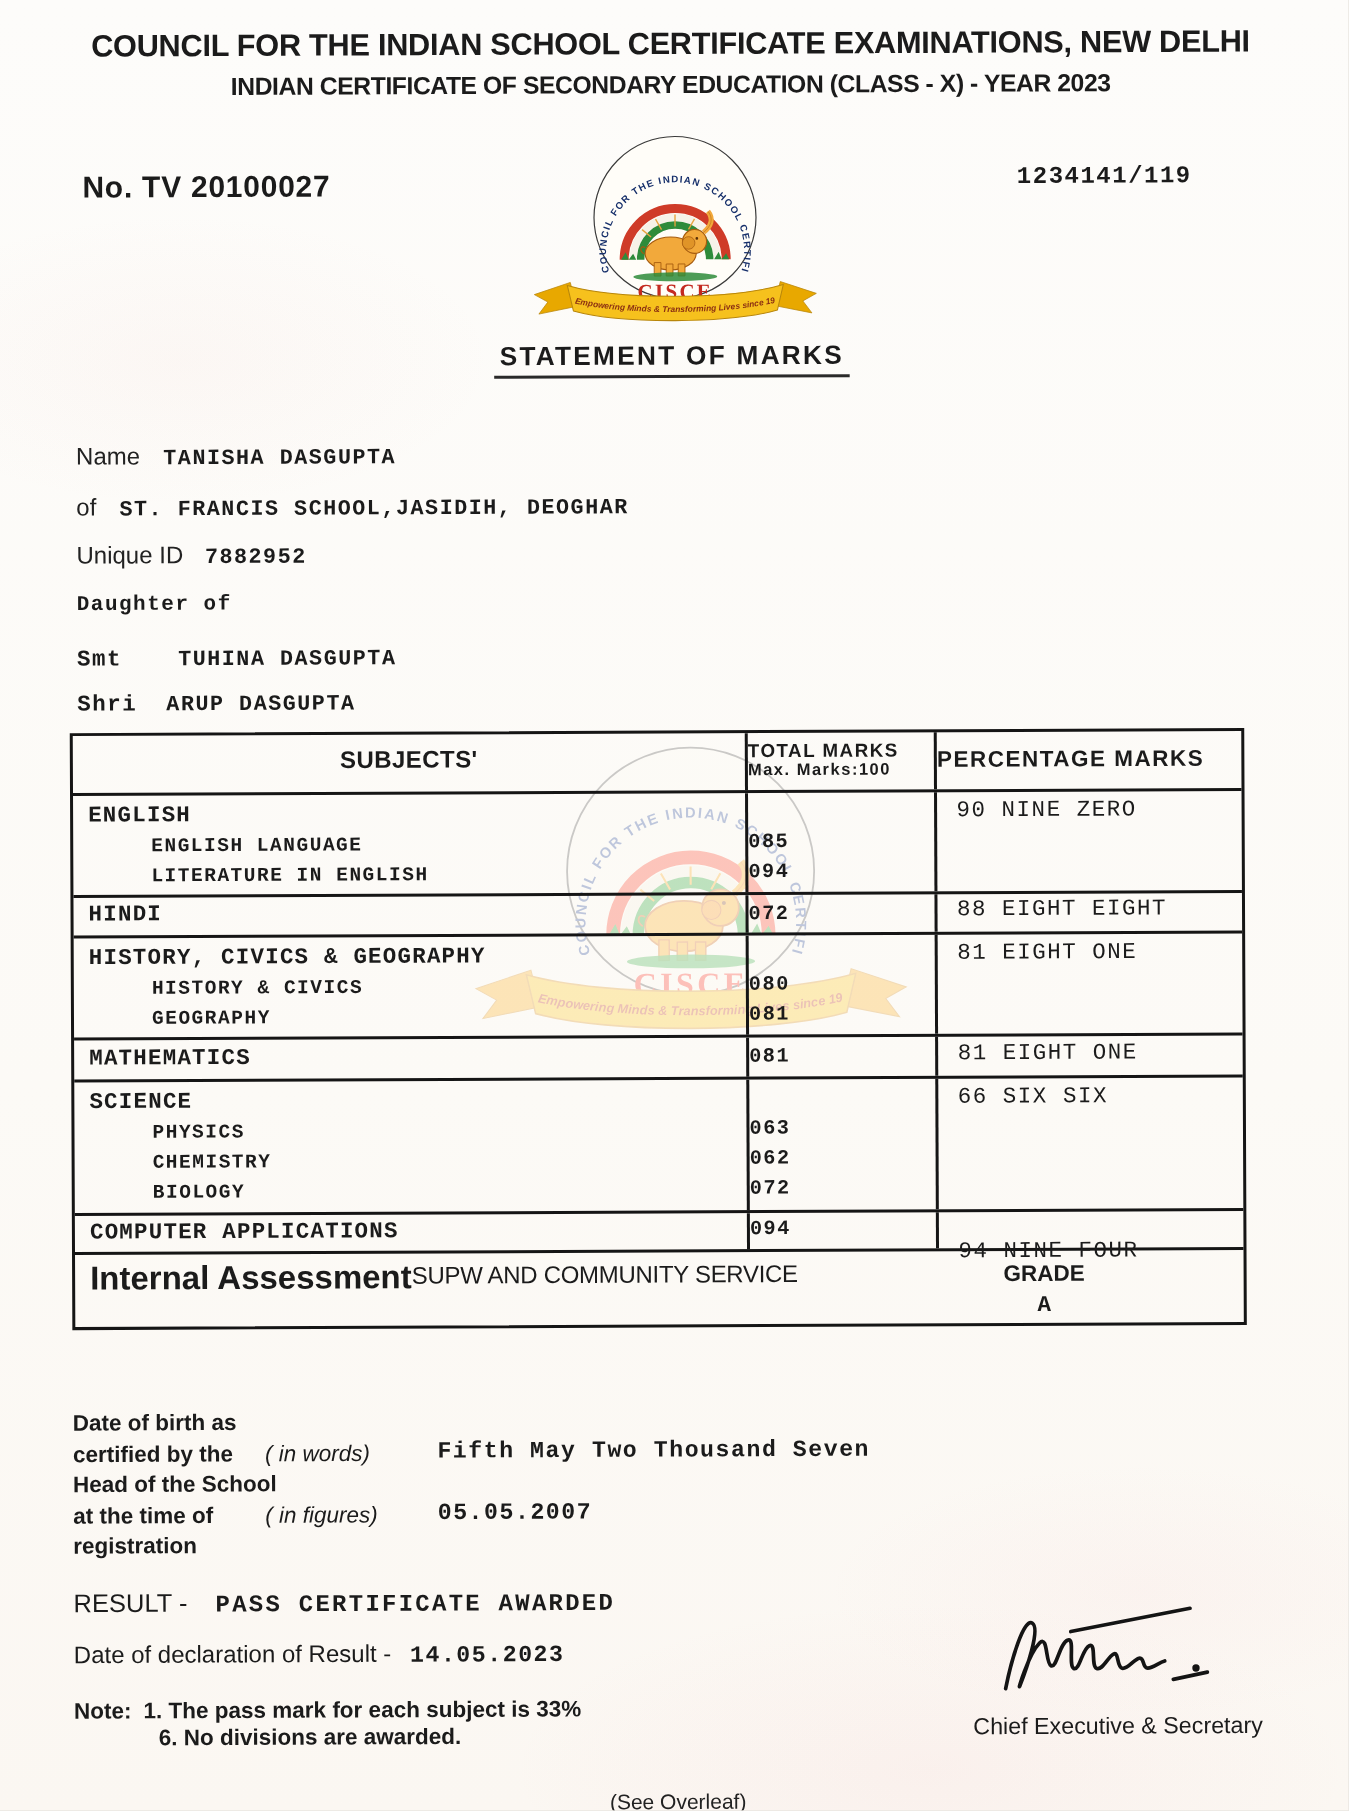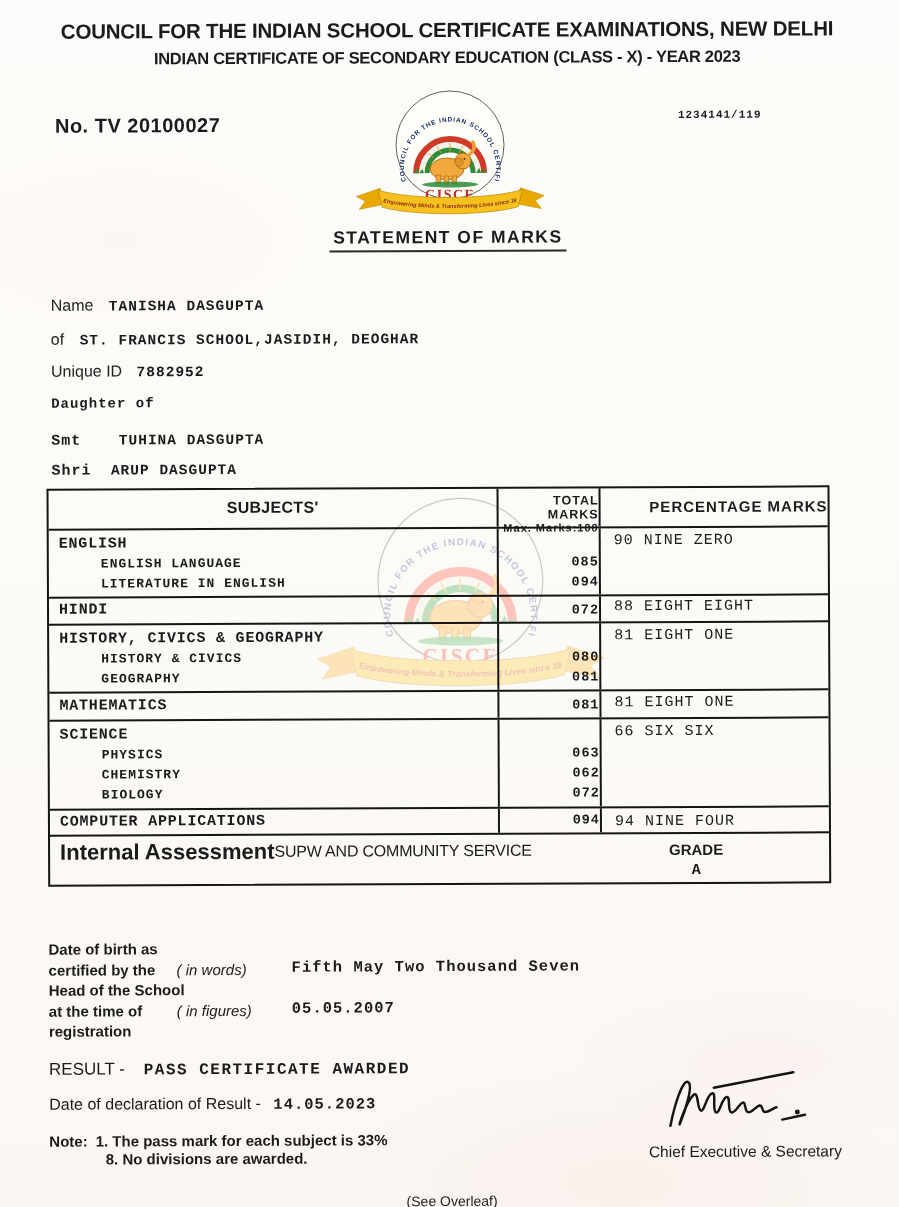--- a/index.html
+++ b/index.html
@@ -17,50 +17,50 @@
   }
   .tilt { position:absolute; inset:0; transform:rotate(-0.25deg); }
 
   .hdr1 { position:absolute; top:18px; left:0; right:0; text-align:center;
           font-size:20.5px; font-weight:700; letter-spacing:-0.2px; }
   .hdr2 { position:absolute; top:48px; left:0; right:0; text-align:center;
           font-size:16.5px; font-weight:700; letter-spacing:-0.3px; }
 
   .cert-no { position:absolute; top:113px; left:57px; font-size:20px; font-weight:700; letter-spacing:0.5px; }
   .serial  { position:absolute; top:110px; left:680px; font-family:"Liberation Mono", monospace;
-             font-size:11px; font-weight:700; letter-spacing:1px; }
+             font-size:16px; font-weight:700; letter-spacing:1px; }
 
   .logo { position:absolute; left:352px; top:88px; width:200px; height:130px; }
   .watermark { position:absolute; left:308px; top:494px; width:305px; height:198px;
                opacity:0.25; filter:saturate(1.6); pointer-events:none; }
 
   .doc-title { position:absolute; top:227px; left:0; right:0; text-align:center; }
   .doc-title span { display:inline-block; font-size:17.5px; font-weight:700; letter-spacing:1.5px;
                     border-bottom:2.5px solid #2a2a2a; padding:0 4px 2px 4px; }
 
   .mono  { font-family:"Liberation Mono", monospace; font-weight:700; }
   .info  { position:absolute; left:52px; top:295px; width:560px; font-size:16px; }
   .info .row { position:absolute; left:0; white-space:nowrap; }
   .info .lbl { font-size:16px; color:#222; }
   .info .val { font-size:14.5px; letter-spacing:1px; }
 
   .marks-table { position:absolute; left:47px; top:487px; width:783px; height:398px;
                  border:2.5px solid #151515; font-family:"Liberation Mono", monospace; }
   .trow { display:flex; border-bottom:2.5px solid #151515; }
   .trow:last-child { border-bottom:none; }
   .c-subj  { width:450px; border-right:2.5px solid #151515; padding-left:10px; }
-  .c-marks { width:102px; border-right:2.5px solid #151515; text-align:right;
+  .c-marks { width:126px; border-right:2.5px solid #151515; text-align:left;
              font-size:13.5px; font-weight:700; letter-spacing:1px; }
   .c-pct   { flex:1; padding:4px 0 0 13px; font-size:15px; font-weight:400; letter-spacing:1px; }
   .thead { height:40px; font-family:"Liberation Sans", sans-serif; }
   .thead .c-subj { text-align:center; padding:9px 0 0 0; font-size:16px; font-weight:700; letter-spacing:0.3px; }
   .thead .c-marks { padding-top:5px; }
   .thead .tm1 { font-size:12.5px; font-weight:700; line-height:14px; }
   .thead .tm2 { font-size:11px; font-weight:700; line-height:13px; }
-  .thead .c-pct { text-align:right; padding:10px 0 0 0; font-size:15px; font-weight:700; }
+  .thead .c-pct { text-align:left; padding:10px 0 0 0; font-size:15px; font-weight:700; }
   .subj-main { font-size:15px; font-weight:700; letter-spacing:0.8px; line-height:20px; padding-top:4px; }
   .subj-sub  { font-size:13px; font-weight:700; letter-spacing:1px; line-height:20px; padding-left:42px; }
   .mk-spacer { height:24px; }
   .mk { line-height:20px; }
   .mk-single { line-height:21px; padding-top:3px; }
   .r-english, .r-hcg { height:68px; } .r-hindi { height:27px; } .r-math { height:28px; }
   .r-science { height:89px; } .r-comp { height:26px; }
   .r-internal { height:52px; position:relative; font-family:"Liberation Sans", sans-serif; padding:5px 0 0 10px; }
   .ia-1 { font-size:22px; font-weight:700; line-height:21px; }
   .ia-2 { font-size:16px; font-weight:400; letter-spacing:-0.2px; line-height:22px; }
@@ -259,21 +259,21 @@
         <div class="c-pct">66 SIX SIX</div>
       </div>
 
       <div class="trow r-comp">
         <div class="c-subj">
             <div class="subj-main" style="padding-top:2px">COMPUTER APPLICATIONS</div>
           </div>
         <div class="c-marks">
             <div class="mk-single" style="padding-top:1px">094</div>
           </div>
-        <div class="c-pct" style="padding-top:5px">94 NINE FOUR</div>
+        <div class="c-pct" style="padding-top:18px">94 NINE FOUR</div>
       </div>
 
       <div class="trow r-internal">
         <div class="ia-1">Internal Assessment</div>
         <div class="ia-2">SUPW AND COMMUNITY SERVICE</div>
         <div class="grade-box">
           <div class="grade-lbl">GRADE</div>
           <div class="grade-val">A</div>
         </div>
       </div>
@@ -301,21 +301,21 @@
     </div>
     <div class="decl-line">
       <span>Date of declaration of Result -</span>
       <span class="mono v">14.05.2023</span>
     </div>
 
     <div class="note">
       <span>Note:</span>
       <span class="nl">
         <div>1. The pass mark for each subject is 33%</div>
-        <div style="padding-left:10px">8. No divisions are awarded.</div>
+        <div style="padding-left:10px">6. No divisions are awarded.</div>
       </span>
     </div>
 
     <svg class="sig" viewBox="0 0 190 76">
       <g fill="none" stroke="#141414" stroke-width="2.6" stroke-linecap="round">
         <path d="M16,62 C20,42 29,12 35,16 C41,20 30,50 26,60 C24,65 32,38 40,30 C46,24 44,44 48,46 C52,48 54,30 60,28 C65,26 60,46 64,48 C68,50 70,34 75,32 C80,30 76,46 80,48 C84,50 88,40 92,38 C96,36 94,47 98,48 C102,49 106,42 110,41 C114,40 112,48 116,48 C120,48 124,44 128,43"></path>
         <path d="M62,22 L146,6"></path>
         <path d="M134,56 L158,51"></path>
       </g>
       <circle cx="150" cy="48" r="2.6" fill="#141414"></circle>

